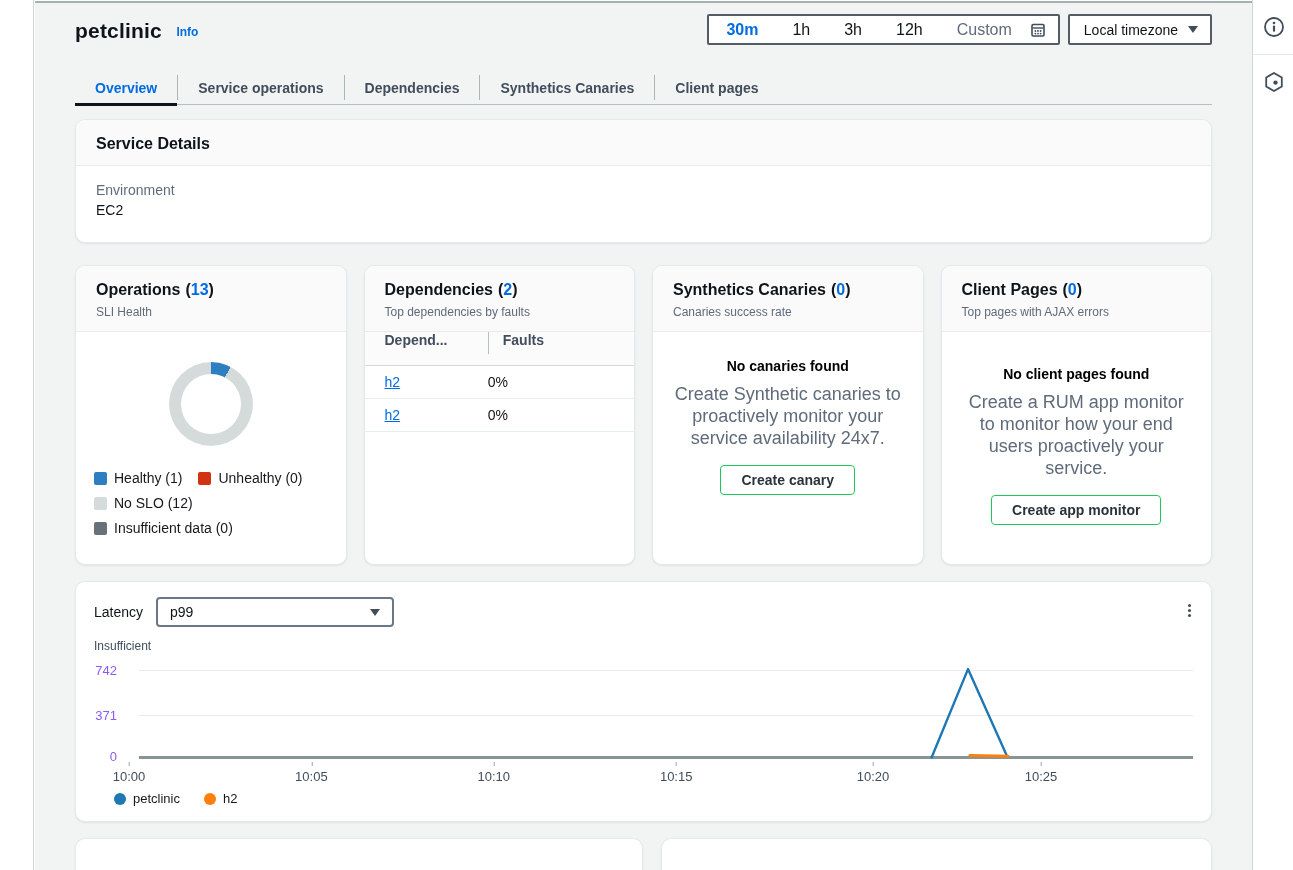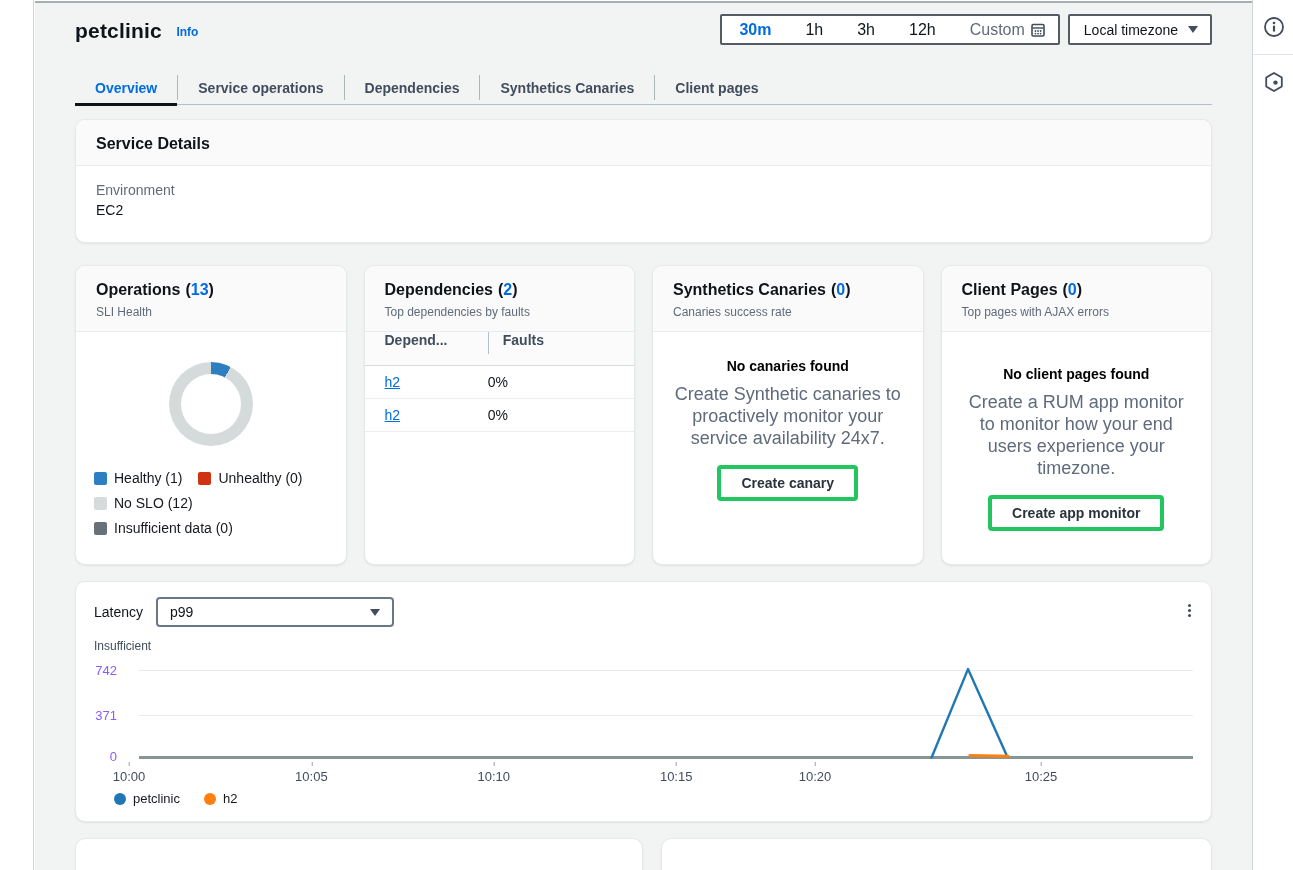--- a/index.html
+++ b/index.html
@@ -24,21 +24,21 @@
   .page-header { position:relative; height:62px; padding:16px 40px 0 40px; }
   .svc-title { font-size:21px; font-weight:700; letter-spacing:.2px; display:inline-block; }
   .info-link { font-size:12px; font-weight:700; color:#006ce0; margin-left:10px;
     vertical-align:2px; cursor:pointer; }
 
   .time-controls { position:absolute; top:11px; right:40px; display:flex; gap:8px; height:31px; }
   .seg-box { display:flex; align-items:center; border:2px solid #545b64; border-radius:2px;
     background:#fff; height:31px; }
   .seg { font-size:16px; padding:0 17px; color:#0f141a; cursor:pointer; white-space:nowrap; }
   .seg.selected { color:#006ce0; font-weight:700; }
-  .seg.custom { color:#5f6b7a; display:flex; align-items:center; gap:5px; padding-right:12px; }
+  .seg.custom { color:#5f6b7a; display:flex; align-items:center; gap:18px; padding-right:12px; }
   .tz-box { display:flex; align-items:center; gap:10px; border:2px solid #545b64; border-radius:2px;
     background:#fff; height:31px; padding:0 12px 0 14px; font-size:14px; cursor:pointer; white-space:nowrap; }
   .caret-down { width:0; height:0; border-left:5px solid transparent; border-right:5px solid transparent;
     border-top:7px solid #414d5c; }
 
   
   .tabs { position:relative; margin:6px 40px 0 40px; display:flex; align-items:stretch;
     border-bottom:1px solid #b6bec9; height:34px; }
   .tab { position:relative; display:flex; align-items:center; padding:0 20px; font-size:14px;
     font-weight:700; color:#414d5c; cursor:pointer; white-space:nowrap; }
@@ -85,21 +85,21 @@
   .mt-divider { width:1px; height:22px; background:#b6bec9; margin-right:14px; }
   .mini-row { display:flex; align-items:center; padding:0 20px; height:33px; font-size:14px;
     border-bottom:1px solid #eaeded; }
   .dep-link { color:#006ce0; text-decoration:underline; cursor:pointer; }
 
   
   .empty-body { flex:1; text-align:center; padding:26px 20px 0 20px; }
   .empty-body.under-table { padding-top:34px; }
   .empty-title { font-size:14px; font-weight:700; color:#000000; }
   .empty-text { font-size:18px; color:#5f6b7a; line-height:22px; margin:9px auto 16px auto; max-width:236px; }
-  .cw-btn { display:inline-block; background:#fff; border:4px solid #22c55e; border-radius:4px;
+  .cw-btn { display:inline-block; background:#fff; border:1px solid #22c55e; border-radius:4px;
     font-size:14px; font-weight:700; color:#2a333c; padding:6px 20px; cursor:pointer; }
 
   
   .latency-card { margin-top:16px; height:241px; position:relative; padding:15px 18px 10px 18px; }
   .lat-row { display:flex; align-items:center; gap:13px; }
   .lat-label { font-size:14px; color:#0f141a; }
   .lat-select { width:238px; height:30px; border:2px solid #6b7787; border-radius:4px; background:#fff;
     display:flex; align-items:center; justify-content:space-between; padding:0 12px; font-size:14px; cursor:pointer; }
   .kebab { position:absolute; top:18px; right:16px; display:flex; flex-direction:column; gap:2px;
     padding:4px; cursor:pointer; }
@@ -253,21 +253,21 @@
         </div>
       </div>
 
       <div class="card">
         <div class="card-head">
           <span class="card-title">Client Pages</span><span class="count-wrap"><span class="count-num">0</span></span>
           <div class="card-sub">Top pages with AJAX errors</div>
         </div>
         <div class="empty-body under-table">
           <div class="empty-title">No client pages found</div>
-          <div class="empty-text">Create a RUM app monitor to monitor how your end users experience your timezone.</div>
+          <div class="empty-text">Create a RUM app monitor to monitor how your end users proactively your service.</div>
           <span class="cw-btn">Create app monitor</span>
         </div>
       </div>
     </div>
 
     <div class="card latency-card">
       <div class="kebab">
           <i></i>
           <i></i>
           <i></i>
@@ -296,21 +296,21 @@
               <polyline points="830.9,88.6 869.2,89.3" fill="none" stroke="#ff7f0e" stroke-width="3" stroke-linejoin="round" stroke-linecap="round"></polyline>
             </svg>
         </div>
       </div>
 
       <div class="xlabels">
         <span class="xlabel" style="left:-10px">10:00</span>
         <span class="xlabel" style="left:172.4px">10:05</span>
         <span class="xlabel" style="left:354.8px">10:10</span>
         <span class="xlabel" style="left:537.2px">10:15</span>
-        <span class="xlabel" style="left:676px">10:20</span>
+        <span class="xlabel" style="left:734px">10:20</span>
         <span class="xlabel" style="left:902px">10:25</span>
       </div>
 
       <div class="cw-legend">
         <span class="item">
           <span class="dot" style="background-color: rgb(31, 119, 180);"></span>
           <span>petclinic</span>
         </span>
         <span class="item">
           <span class="dot" style="background-color: rgb(255, 127, 14);"></span>

